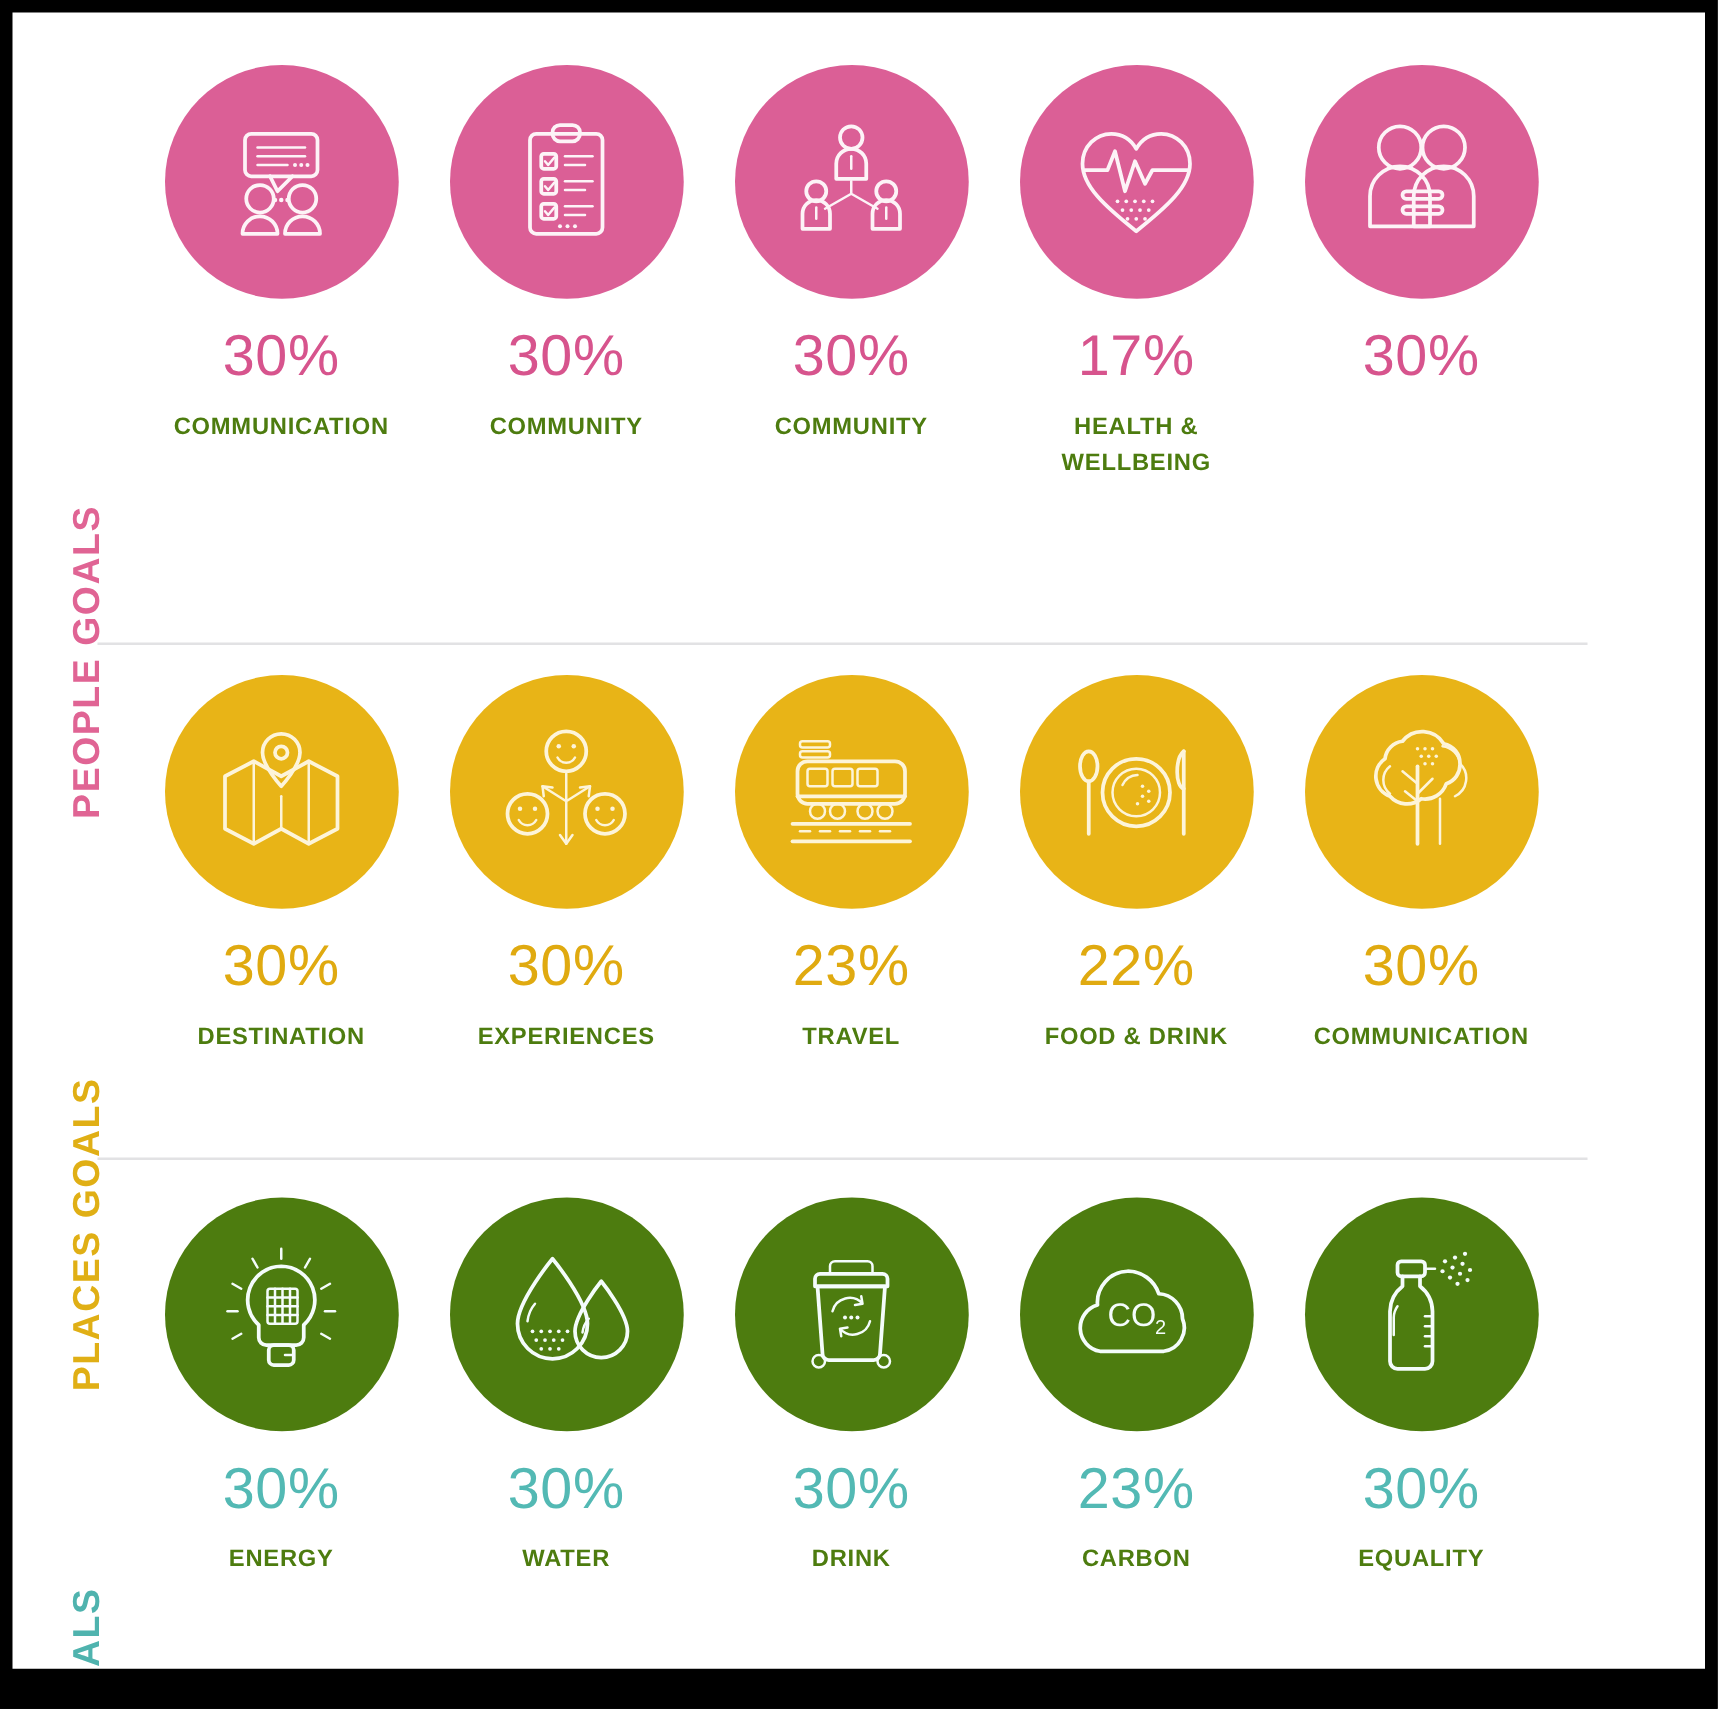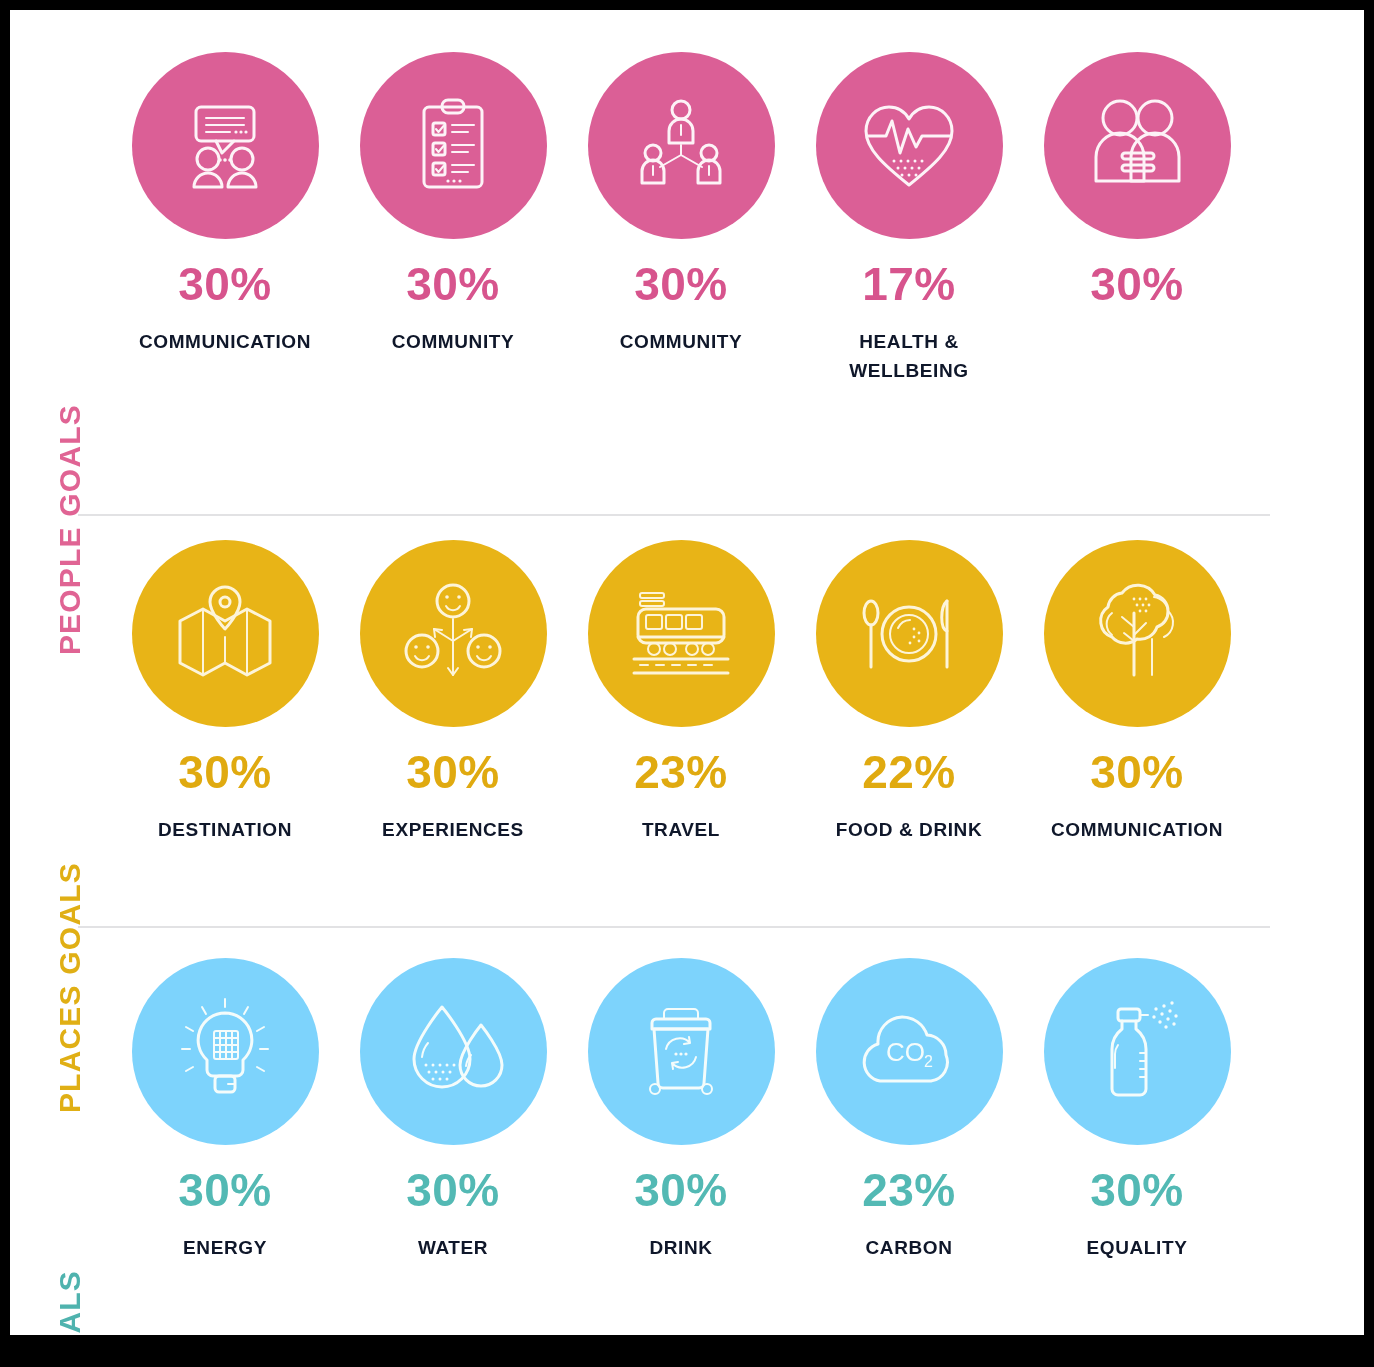--- a/index.html
+++ b/index.html
@@ -87,21 +87,21 @@
   .disc {
     width: 187px;
     height: 187px;
     border-radius: 50%;
     display: flex;
     align-items: center;
     justify-content: center;
   }
   .row-people .disc { background: #DB5F96; }
   .row-places .disc { background: #E8B417; }
-  .row-planet .disc { background: #7dd3fc; }
+  .row-planet .disc { background: #4d7c0f; }
 
   .disc svg { display: block; }
   .disc svg * {
     stroke: #fdf3f7;
     fill: none;
     stroke-width: 3;
     stroke-linecap: round;
     stroke-linejoin: round;
     vector-effect: non-scaling-stroke;
   }
@@ -118,34 +118,34 @@
   }
   .disc svg .co2sub {
     fill: #f4fcfb; stroke: none;
     font-family: "Liberation Sans", sans-serif;
     font-size: 16px; font-weight: 400;
   }
 
   .pct {
     margin-top: 22px;
     font-size: 46px;
-    font-weight: 700;
+    font-weight: 400;
     letter-spacing: 0.5px;
     line-height: 1;
   }
   .row-people .pct { color: #D7548D; }
   .row-places .pct { color: #E0AA10; }
   .row-planet .pct { color: #53B9B4; }
 
   .label {
     margin-top: 20px;
     font-size: 19px;
     font-weight: 700;
     letter-spacing: 0.6px;
-    color: #0f172a;
+    color: #4d7c0f;
     text-align: center;
     line-height: 1.55;
     white-space: pre-line;
   }
 
   
   .divider {
     position: absolute;
     left: 68px;
     width: 1192px;

